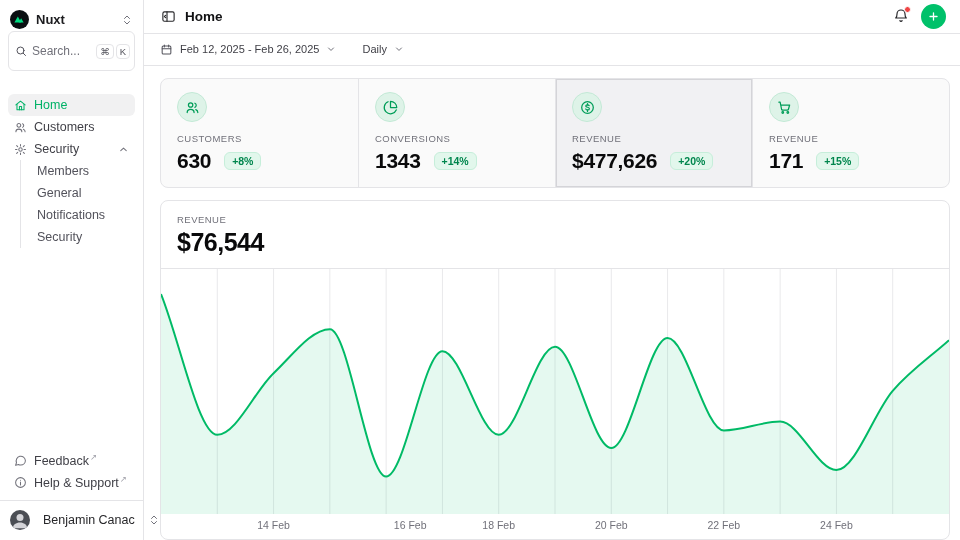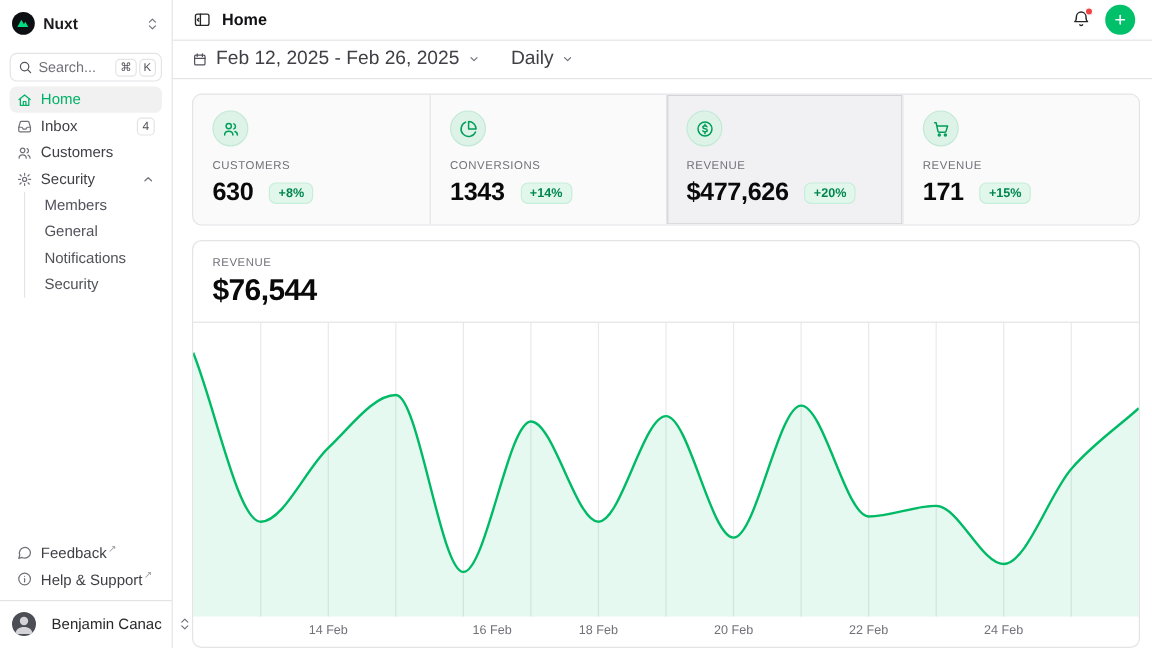--- a/index.html
+++ b/index.html
@@ -3,30 +3,30 @@
 <meta charset="utf-8">
 <style>
   * { box-sizing: border-box; margin: 0; padding: 0; }
   html,body { width: 960px; height: 540px; overflow: hidden; background:#fff;
     font-family: "Liberation Sans", "DejaVu Sans", sans-serif; color:#18181b; }
   .app { display:flex; width:960px; height:540px; }
 
   
   aside { width:144px; flex:0 0 144px; border-right:1px solid #e4e4e7; padding:8px;
     display:flex; flex-direction:column; background:#fff; }
-  .team-row { display:flex; align-items:center; gap:7px; padding:2px 2px; margin-bottom:13px; cursor:pointer; }
+  .team-row { display:flex; align-items:center; gap:7px; padding:2px 2px; margin-bottom:0; cursor:pointer; }
   .logo-circle { width:19px; height:19px; border-radius:50%; background:#0b0f12; display:flex;
     align-items:center; justify-content:center; flex:0 0 19px; }
   .logo-circle svg { width:13px; height:13px; }
   .team-name { font-size:13px; font-weight:700; color:#1c1c1f; }
   .updown { margin-left:auto; color:#71717a; }
   .updown svg { width:12px; height:12px; display:block; }
 
-  .searchbox { display:flex; align-items:center; gap:5px; height:24px; border:1px solid #e4e4e7;
-    border-radius:6px; padding:0 4px 0 6px; margin-bottom:4px; cursor:pointer; background:#fff; }
+  .searchbox { display:flex; align-items:center; gap:5px; height:40px; border:1px solid #e4e4e7;
+    border-radius:6px; padding:0 4px 0 6px; margin-bottom:23px; cursor:pointer; background:#fff; }
   .searchbox .mag { width:12px; height:12px; color:#52525b; flex:0 0 12px; }
   .searchbox .ph { font-size:12px; color:#71717a; }
   .kbd-group { margin-left:auto; display:flex; gap:2px; }
   .kbd { font-size:9.5px; color:#52525b; border:1px solid #e4e4e7; border-radius:4px;
     padding:0 3px; height:15px; line-height:14px; background:#fff; min-width:14px; text-align:center; }
 
   .nav { display:flex; flex-direction:column; }
   .nav-item { display:flex; align-items:center; gap:7px; height:22px; padding:0 6px;
     border-radius:6px; font-size:12.5px; color:#3f3f46; cursor:pointer; }
   .nav-item .ni { width:13px; height:13px; color:#71717a; flex:0 0 13px; }
@@ -58,21 +58,21 @@
   .bell-wrap { position:relative; cursor:pointer; color:#27272a; display:flex; }
   .bell-wrap svg { width:16px; height:16px; }
   .bell-dot { position:absolute; top:-2px; right:-2px; width:7px; height:7px; border-radius:50%;
     background:#ef4444; border:1px solid #fff; }
   .plus-btn { width:25px; height:25px; border-radius:50%; background:#00c16a; color:#fff;
     display:flex; align-items:center; justify-content:center; cursor:pointer; border:none; }
   .plus-btn svg { width:13px; height:13px; }
 
   .toolbar { height:38px; border-bottom:1px solid #e4e4e7; display:flex; align-items:center;
     padding:0 16px; gap:26px; }
-  .tool-btn { display:flex; align-items:center; gap:7px; font-size:16px; font-weight:500;
+  .tool-btn { display:flex; align-items:center; gap:7px; font-size:11px; font-weight:500;
     color:#3f3f46; cursor:pointer; }
   .tool-btn .ti { width:13px; height:13px; color:#52525b; }
   .tool-btn .cd { width:10px; height:10px; color:#71717a; }
 
   .content { padding:12px 10px 0 16px; }
 
   .stats-row { display:grid; grid-template-columns:repeat(4,1fr); border:1px solid #e4e4e7;
     border-radius:8px; overflow:hidden; background:#fafafa; height:110px; }
   .stat-cell { padding:13px 16px; cursor:pointer; }
   .stat-cell + .stat-cell { border-left:1px solid #e4e4e7; }
@@ -132,28 +132,20 @@
     </div>
 
     <nav class="nav">
       <div class="nav-item active">
         <svg class="ni" viewBox="0 0 24 24" fill="none" stroke="currentColor" stroke-width="1.9" stroke-linecap="round" stroke-linejoin="round">
             <path d="M5.5 9.8V20h13V9.8"></path>
             <path d="M3.5 11 12 4l8.5 7"></path>
             <path d="M10 20v-6h4v6"></path>
           </svg>
         <span>Home</span>
-      </div>
-      <div class="nav-item">
-        <svg class="ni" viewBox="0 0 24 24" fill="none" stroke="currentColor" stroke-width="1.9" stroke-linecap="round" stroke-linejoin="round">
-            <path d="M21 13h-5l-2 3h-4l-2-3H3"></path>
-            <path d="M5.2 5.4 3 13v5a2 2 0 0 0 2 2h14a2 2 0 0 0 2-2v-5l-2.2-7.6A2 2 0 0 0 16.9 4H7.1a2 2 0 0 0-1.9 1.4z"></path>
-          </svg>
-        <span>Inbox</span>
-        <span class="count-badge">4</span>
       </div>
       <div class="nav-item">
         <svg class="ni" viewBox="0 0 24 24" fill="none" stroke="currentColor" stroke-width="1.9" stroke-linecap="round" stroke-linejoin="round">
             <circle cx="9" cy="8" r="3.5"></circle>
             <path d="M3.5 20c0-3 2.5-5 5.5-5s5.5 2 5.5 5"></path>
             <path d="M15.8 5.2a3.6 3.6 0 0 1 0 6.6"></path>
             <path d="M17.3 15.3c2.1.8 3.2 2.4 3.2 4.7"></path>
           </svg>
         <span>Customers</span>
       </div>

